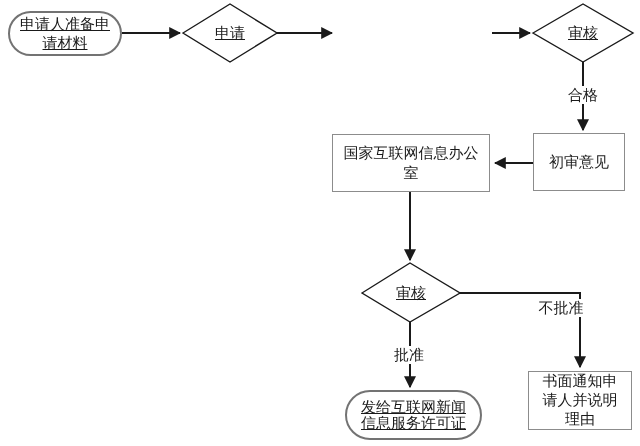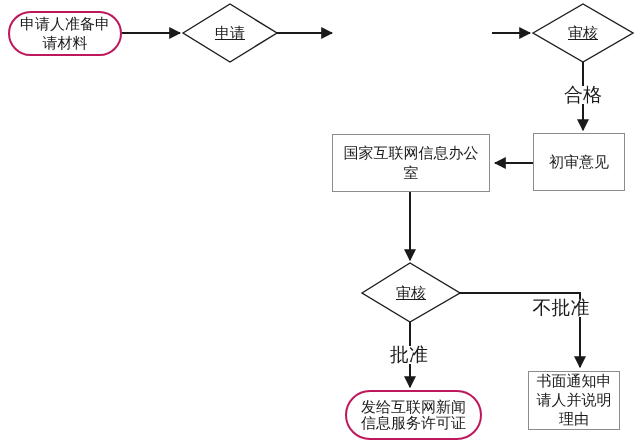--- a/index.html
+++ b/index.html
@@ -19,28 +19,28 @@
     display: flex;
     align-items: center;
     justify-content: center;
     text-align: center;
     white-space: pre-line;
     font-size: 15px;
     line-height: 20px;
     color: #1a1a1a;
   }
   .rect   { border: 1px solid #8c8c8c; background: #ffffff; }
-  .stadium{ border: 2px solid #be185d; background: #ffffff; border-radius: 26px; }
+  .stadium{ border: 2px solid #737373; background: #ffffff; border-radius: 26px; text-decoration: underline; }
   .dlabel { background: transparent; text-decoration: underline; }
   .edge-label {
     position: absolute;
     transform: translate(-50%, -50%);
     background: #ffffff;
     padding: 0 3px;
-    font-size: 19px;
+    font-size: 15px;
     line-height: 18px;
     color: #1a1a1a;
     white-space: nowrap;
   }
 </style>
 </head>
 <body>
 
 <div id="canvas">
 
@@ -73,21 +73,21 @@
 
   <div class="node dlabel" style="left:533px; top:4px; width:100px; height:58px;">审核</div>
 
   <div class="node rect" style="left:533px; top:133px; width:92px; height:58px;text-align:center;">初审意见</div>
 
   <div class="node rect" style="left:332px; top:134px; width:158px; height:58px;">国家互联网信息办公
 室</div>
 
   <div class="node dlabel" style="left:362px; top:263px; width:98px; height:59px;">审核</div>
 
-  <div class="node rect" style="left:528px; top:371px; width:92px; height:59px; line-height:19px;">书面通知申
+  <div class="node rect" style="left:528px; top:371px; width:104px; height:59px; line-height:19px;">书面通知申
 请人并说明
 理由</div>
 
   <div class="node stadium" style="left:345px; top:390px; width:137px; height:50px; line-height:16px; border-radius:25px;">发给互联网新闻
 信息服务许可证</div>
 
   <div class="edge-label" style="left:583px; top:95px;">合格</div>
 
   <div class="edge-label" style="left:561px; top:308px;">不批准</div>
 

